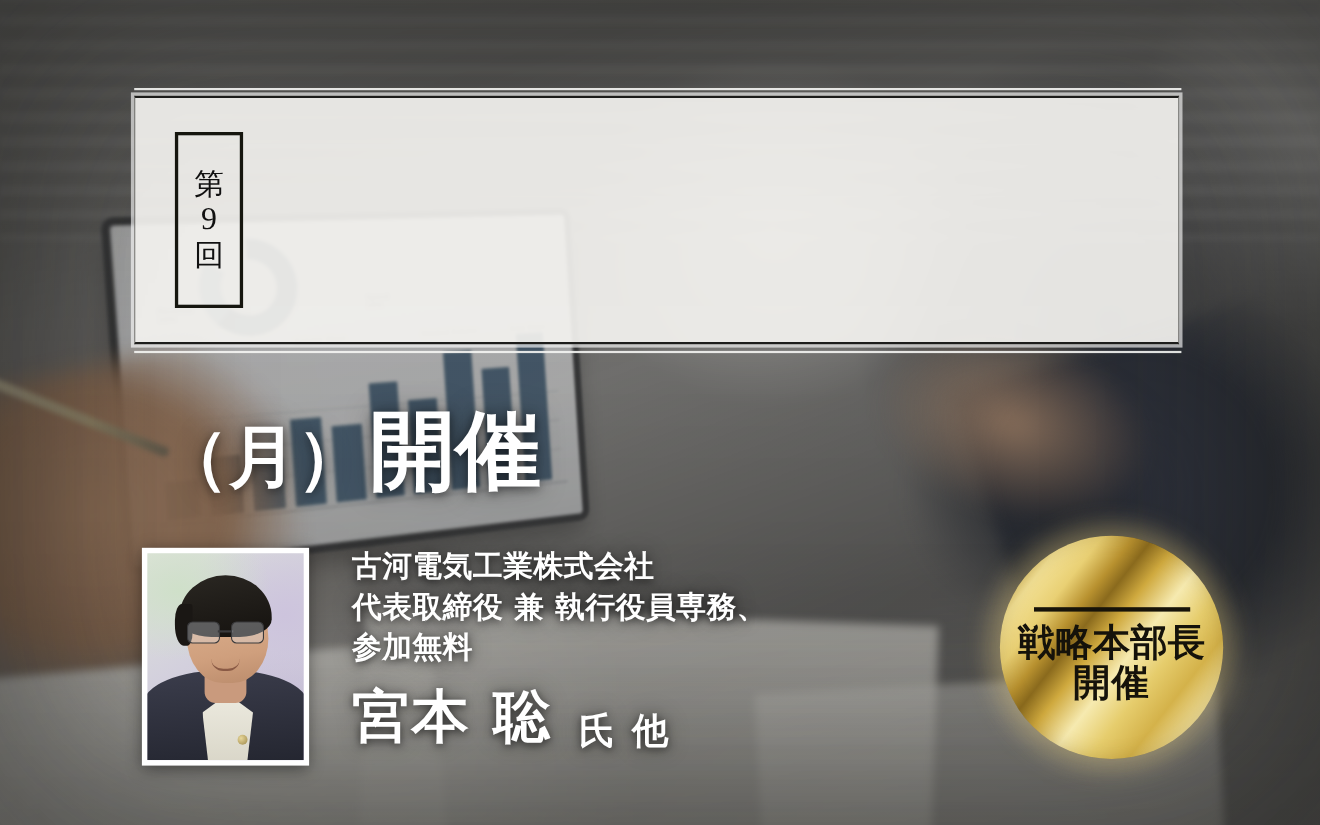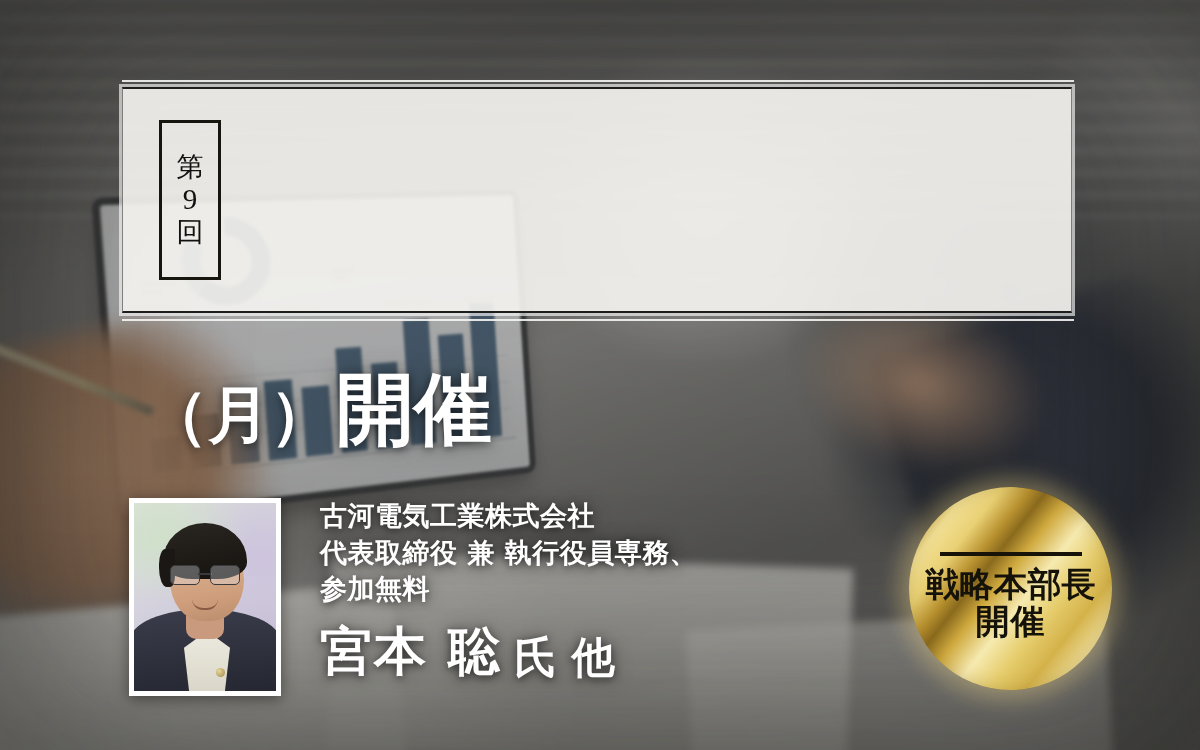--- a/index.html
+++ b/index.html
@@ -175,21 +175,21 @@
     background:radial-gradient(circle at 35% 35%,#e8d79a,#9c8748);}
 
   .speaker-text{
     position:absolute;left:320px;top:498px;width:560px;color:#fff;
     text-shadow:0 2px 8px rgba(0,0,0,.62), 0 0 20px rgba(0,0,0,.4);
     font-family:"DejaVu Sans","Liberation Sans",sans-serif;
   }
   .sp-line{font-size:27px;font-weight:700;line-height:1.36;letter-spacing:.5px;white-space:nowrap;}
   .sp-name{margin-top:9px;display:flex;align-items:flex-end;white-space:nowrap;}
   .sp-name .nm{font-size:52px;font-weight:700;letter-spacing:2px;}
-  .sp-name .suf{font-size:43px;font-weight:700;margin-left:12px;letter-spacing:2px;font-family:Liberation Serif, serif;}
+  .sp-name .suf{font-size:33px;font-weight:700;margin-left:24px;letter-spacing:2px;}
 
   
   .badge-glow{
     position:absolute;left:888px;top:468px;width:240px;height:240px;border-radius:50%;
     background:radial-gradient(circle, rgba(248,226,150,.42) 0%, rgba(230,196,110,.16) 55%, rgba(0,0,0,0) 72%);
     filter:blur(6px);
   }
   .badge{
     position:absolute;left:909px;top:487px;width:203px;height:203px;border-radius:50%;
     background:

